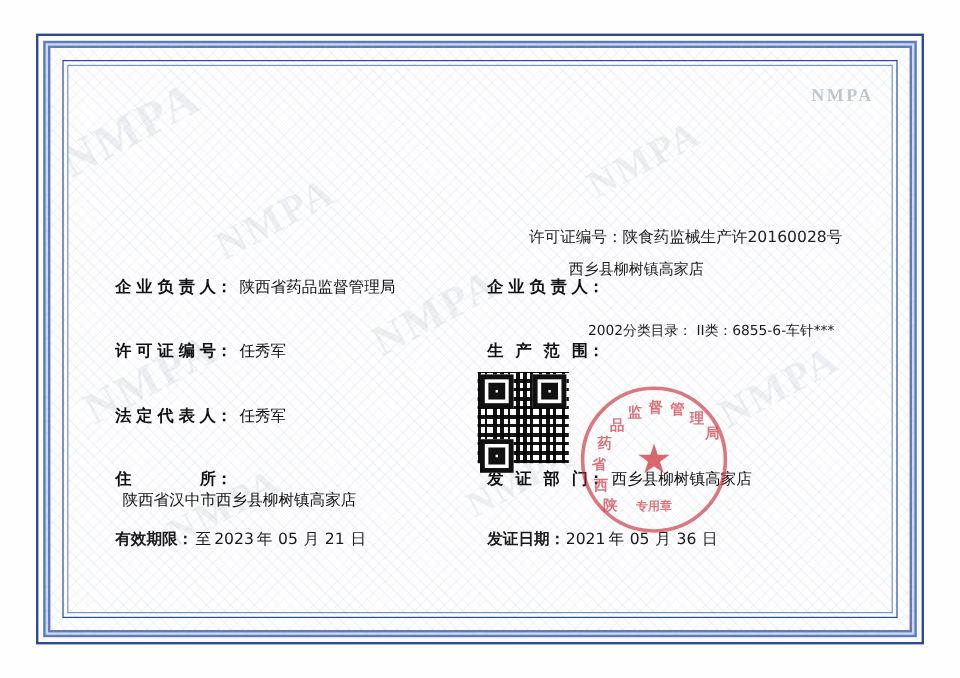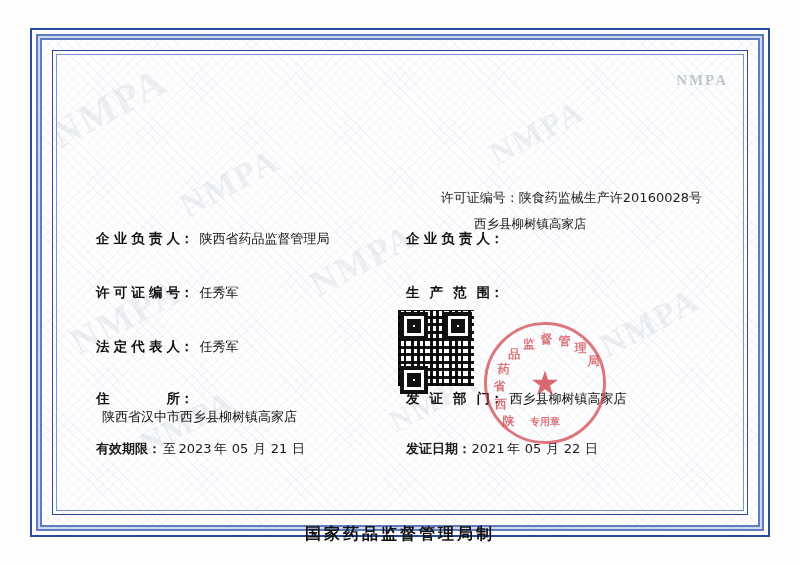--- a/index.html
+++ b/index.html
@@ -346,28 +346,29 @@
       <span style="font-weight:bold;margin-top:20px;">有效期限：</span><span class="cn">至</span><span class="num">2023</span><span class="cn">年</span><span class="num mm">05</span><span class="cn">月</span><span class="num dd">21</span><span class="cn">日</span>
     </div>
 
     <div class="row col-right r1" style="position:absolute;">
       <span class="label w6">企业负责人</span><span class="label" style="width:auto;font-weight:bold;">：</span>
       <span class="value-addr-right">西乡县柳树镇高家店</span>
     </div>
 
     <div class="row col-right r2" style="position:absolute;">
       <span class="label w6">生产范围</span><span class="label" style="width:auto;font-weight:bold;">：</span>
+      <span class="value-scope-right">2002分类目录：  II类：6855-6-车针***</span>
     </div>
 
     <div class="row col-right r4" style="position:absolute;">
       <span class="label w6">发证部门</span><span class="label" style="width:auto;font-weight:bold;">：</span><span class="value">西乡县柳树镇高家店</span>
     </div>
 
     <div class="row col-right r5 date-line" style="position:absolute;">
-      <span style="font-weight:bold;">发证日期：</span><span class="num">2021</span><span class="cn">年</span><span class="num mm">05</span><span class="cn">月</span><span class="num dd">22</span><span class="cn">日</span>
+      <span style="font-weight:bold;">发证日期：</span><span class="num">2021</span><span class="cn">年</span><span class="num mm">05</span><span class="cn">月</span><span class="num dd">36</span><span class="cn">日</span>
     </div>
 
   </div>
 
   <div class="qr"></div>
   <div class="qr-bl"></div>
 
   <div class="seal">
     <div class="seal-text">
       <span style="transform:rotate(-125deg) translate(0,-52px) rotate(125deg);">陕</span>
@@ -380,15 +381,14 @@
       <span style="transform:rotate(15deg) translate(0,-52px) rotate(-15deg);">管</span>
       <span style="transform:rotate(35deg) translate(0,-52px) rotate(-35deg);">理</span>
       <span style="transform:rotate(55deg) translate(0,-52px) rotate(-55deg);">局</span>
     </div>
     <div class="seal-star">
         <span>★</span>
       </div>
     <div class="seal-bottom">专用章</div>
   </div>
 
-  <div class="footer">国家药品监督管理局制</div>
 
 </div>
 
 </body></html>

